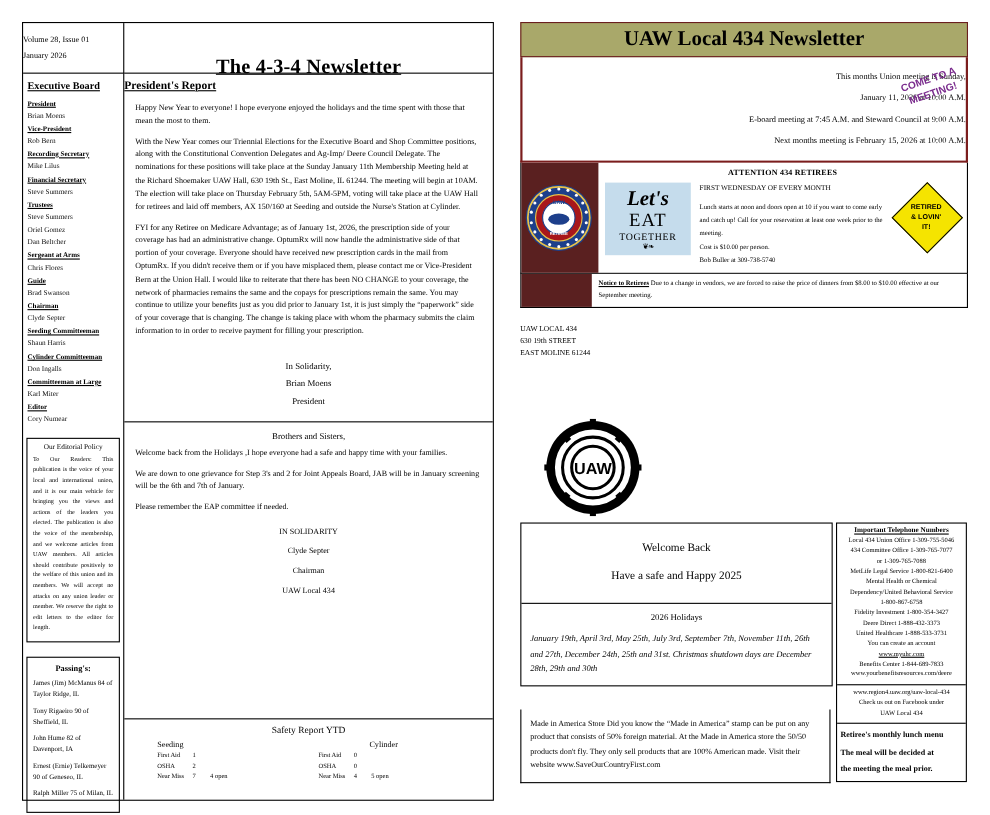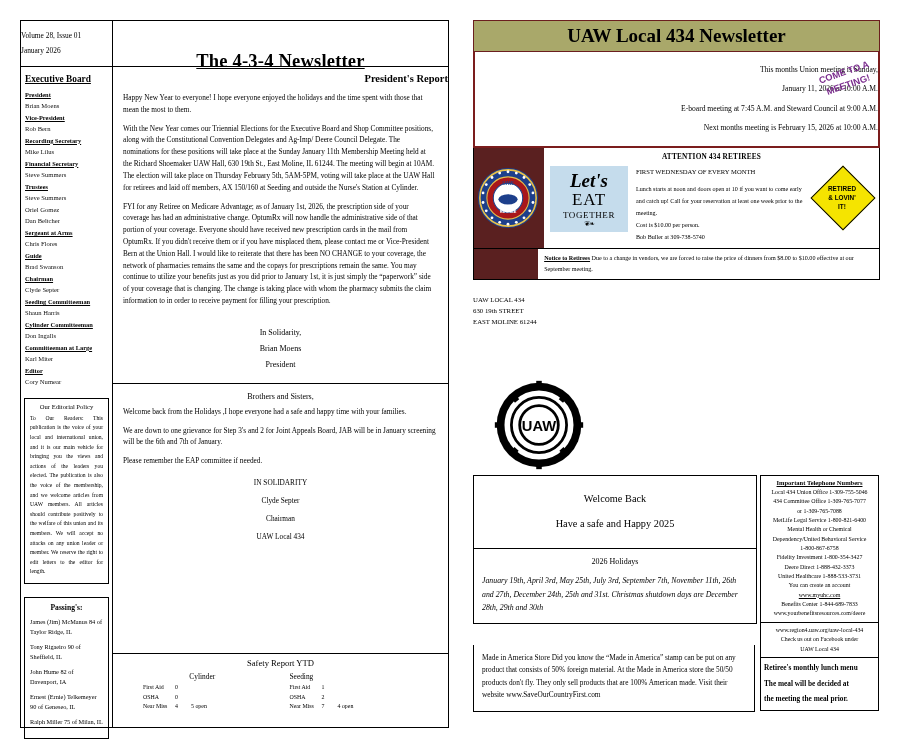--- a/index.html
+++ b/index.html
@@ -24,21 +24,21 @@
 
   .policy-box{margin:4px 3px 0 3px;border:1px solid #000;padding:4px 5px 6px 5px;}
   .policy-h{font-size:6.6px;text-align:center;margin-bottom:4px;}
   .policy-b{font-size:5.6px;line-height:1.72;text-align:justify;}
 
   .passing-box{margin:13px 3px 16px 3px;border:1px solid #000;padding:5px 5px 7px 5px;}
   .passing-h{font-size:7.6px;font-weight:bold;text-align:center;margin-bottom:5px;}
   .passing-item{font-size:6.3px;line-height:1.62;margin-bottom:4.5px;}
 
   .rightcol{position:absolute;left:92px;top:46px;right:0;bottom:0;}
-  .pr-head{text-align:right;font-size:10.5px;font-weight:bold;padding:6px 0 2px 0;}
+  .pr-head{text-align:left;font-size:10.5px;font-weight:bold;text-decoration:underline;padding:6px 0 2px 0;}
   .pr-body{padding:6px 12px 0 10px;}
   .pr-body p{margin:0 0 7px 0;font-size:7.3px;line-height:1.62;text-align:left;}
   .sig{text-align:center;font-size:8px;line-height:2.0;margin-top:18px;}
 
   .divider{border-top:1px solid #000;margin-top:10px;}
   .bs-head{text-align:center;font-size:8px;padding:8px 0 5px 0;}
   .bs-body{padding:0 12px 0 10px;}
   .bs-body p{margin:0 0 7px 0;font-size:7.3px;line-height:1.62;}
   .bs-sig{text-align:center;font-size:7.3px;line-height:2.45;}
 
@@ -195,54 +195,54 @@
       <div>IN SOLIDARITY</div>
       <div>Clyde Septer</div>
       <div>Chairman</div>
       <div>UAW Local 434</div>
     </div>
   </div>
 
   <div class="safety">
     <div class="safety-h">Safety Report YTD</div>
     <div class="safety-cols">
+      <div class="safety-col">
+        <h4>Seeding</h4>
+        <div class="safety-row">
+          <span class="lbl">First Aid</span>
+          <span class="val">1</span>
+          <span class="note"></span>
+        </div>
+        <div class="safety-row">
+          <span class="lbl">OSHA</span>
+          <span class="val">2</span>
+          <span class="note"></span>
+        </div>
+        <div class="safety-row">
+          <span class="lbl">Near Miss</span>
+          <span class="val">7</span>
+          <span class="note">4 open</span>
+        </div>
+      </div>
       <div class="safety-col right">
         <h4>Cylinder</h4>
         <div class="safety-row">
           <span class="lbl">First Aid</span>
           <span class="val">0</span>
           <span class="note"></span>
         </div>
         <div class="safety-row">
           <span class="lbl">OSHA</span>
           <span class="val">0</span>
           <span class="note"></span>
         </div>
         <div class="safety-row">
           <span class="lbl">Near Miss</span>
           <span class="val">4</span>
           <span class="note">5 open</span>
-        </div>
-      </div>
-      <div class="safety-col">
-        <h4>Seeding</h4>
-        <div class="safety-row">
-          <span class="lbl">First Aid</span>
-          <span class="val">1</span>
-          <span class="note"></span>
-        </div>
-        <div class="safety-row">
-          <span class="lbl">OSHA</span>
-          <span class="val">2</span>
-          <span class="note"></span>
-        </div>
-        <div class="safety-row">
-          <span class="lbl">Near Miss</span>
-          <span class="val">7</span>
-          <span class="note">4 open</span>
         </div>
       </div>
     </div>
   </div>
 
  </div>
 </div>
 
 <div class="page" id="right-page">
 

